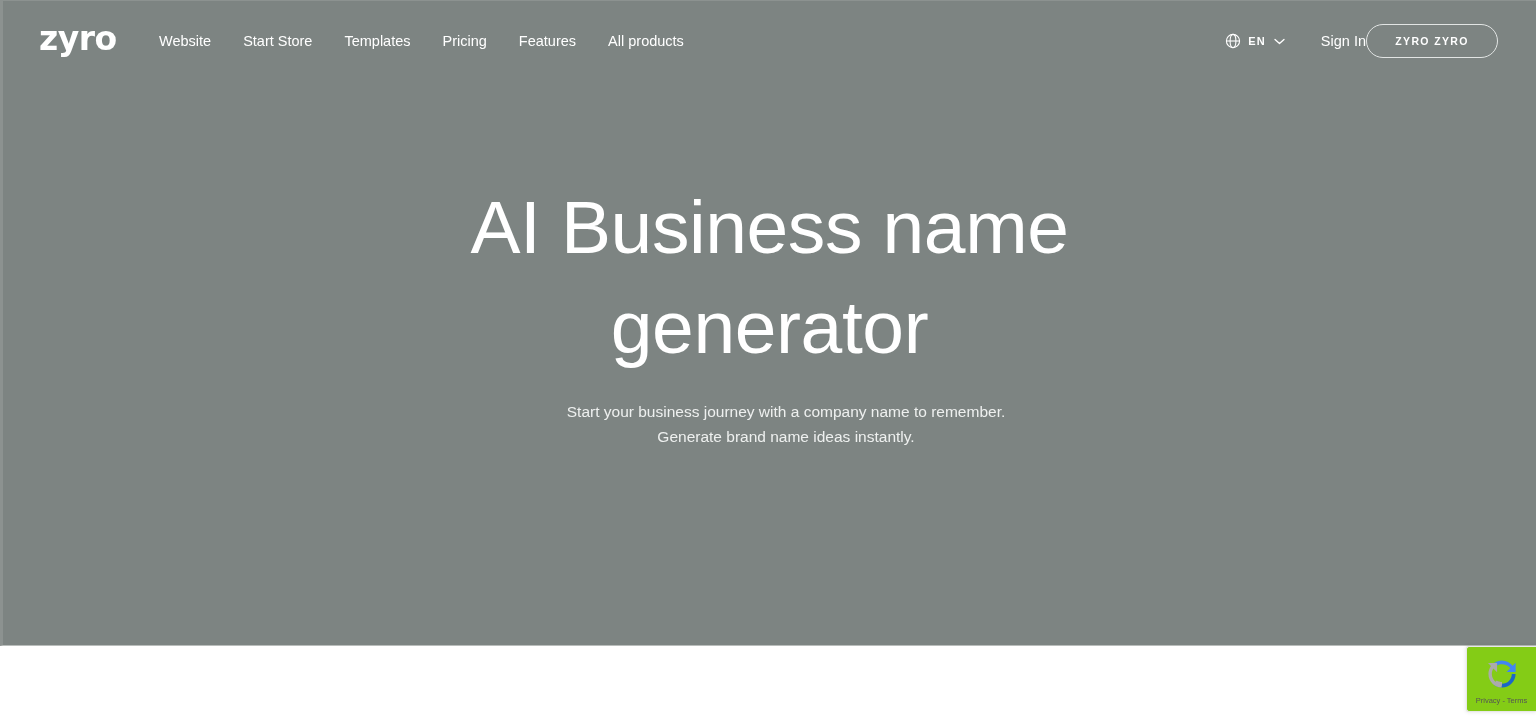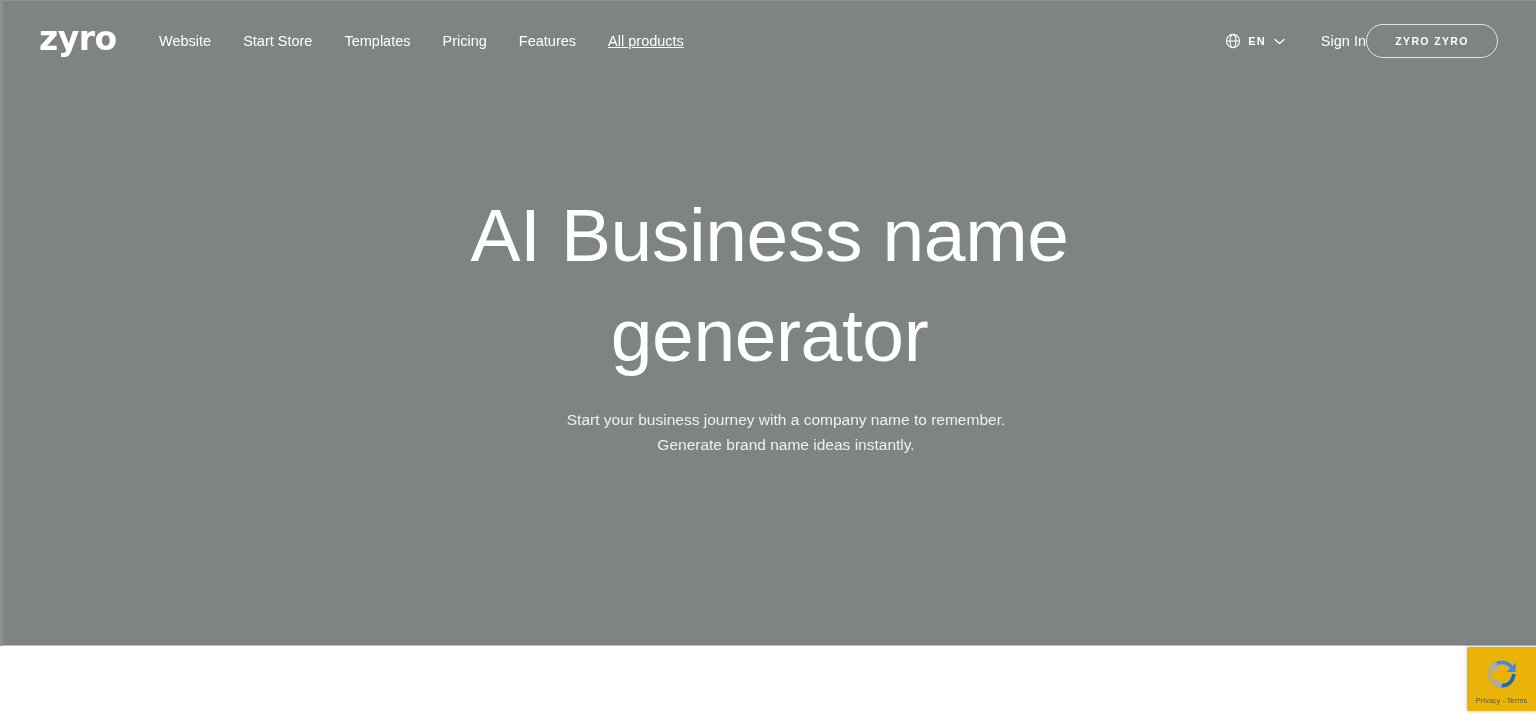--- a/index.html
+++ b/index.html
@@ -73,21 +73,21 @@
   .nav-item {
     color: #ffffff;
     font-size: 14.5px;
     line-height: 19px;
     font-weight: 400;
     white-space: nowrap;
     cursor: pointer;
     margin-right: 32px;
     text-decoration: none;
   }
-  .nav-item:last-child { margin-right: 13px; text-decoration: underline; }
+  .nav-item:last-child { margin-right: 13px; }
 
   .header-right {
     position: absolute;
     right: 38px;
     top: 22px;
     display: flex;
     align-items: center;
     height: 36px;
   }
 
@@ -151,21 +151,20 @@
   
   .hero-content {
     position: absolute;
     left: 0;
     top: 0;
     width: 1533px;
     height: 644px;
     display: flex;
     flex-direction: column;
     align-items: center;
-    margin-top: 8px;
   }
 
   .hero-title {
     position: absolute;
     top: 176px;
     left: 0;
     width: 1533px;
     text-align: center;
     color: #ffffff;
     font-size: 75px;
@@ -234,21 +233,21 @@
     white-space: nowrap;
   }
 
   
   .recaptcha-badge {
     position: absolute;
     left: 1466px;
     top: 646px;
     width: 70px;
     height: 66px;
-    background: #eab308;
+    background: #84cc16;
     border: 1px solid #e8e8e8;
     border-right: none;
     border-radius: 3px 0 0 3px;
     box-shadow: 0 0 4px rgba(0,0,0,0.12);
     display: flex;
     flex-direction: column;
     align-items: center;
     justify-content: flex-start;
     padding-top: 6px;
     overflow: hidden;

